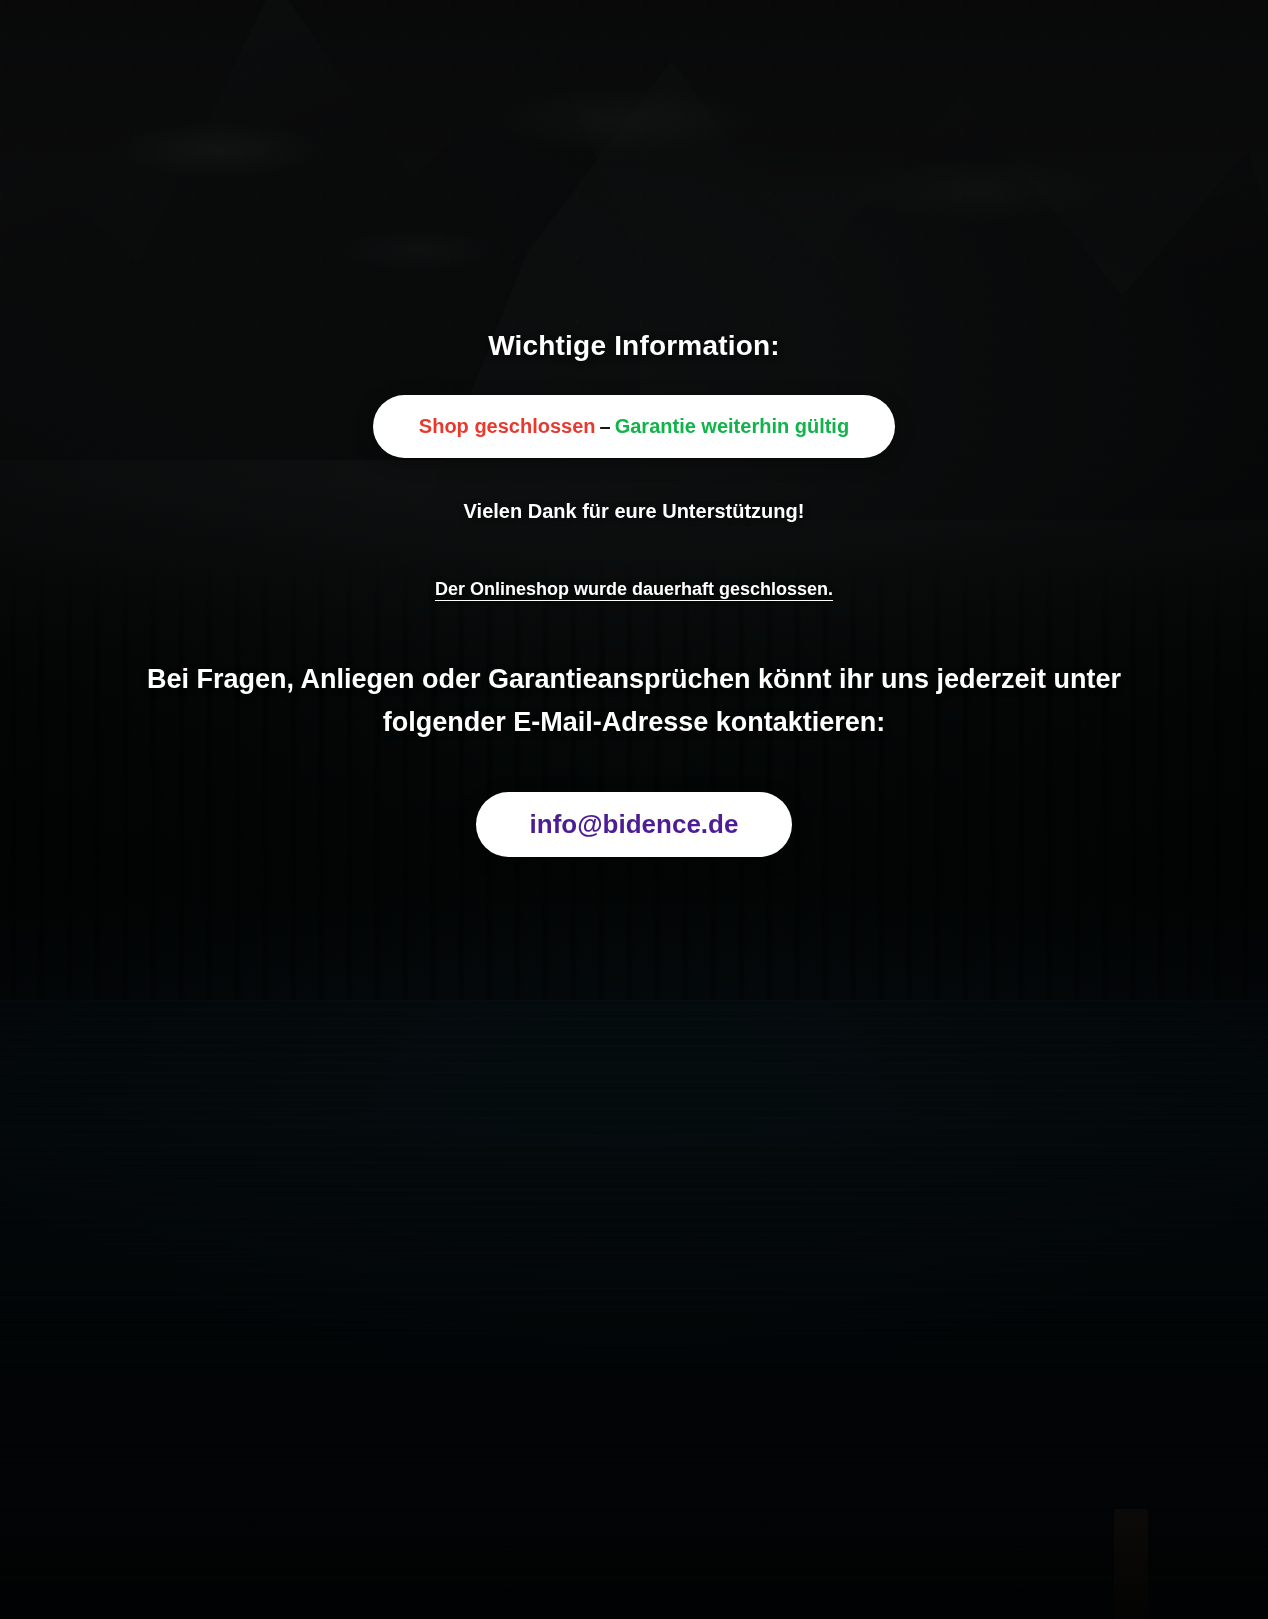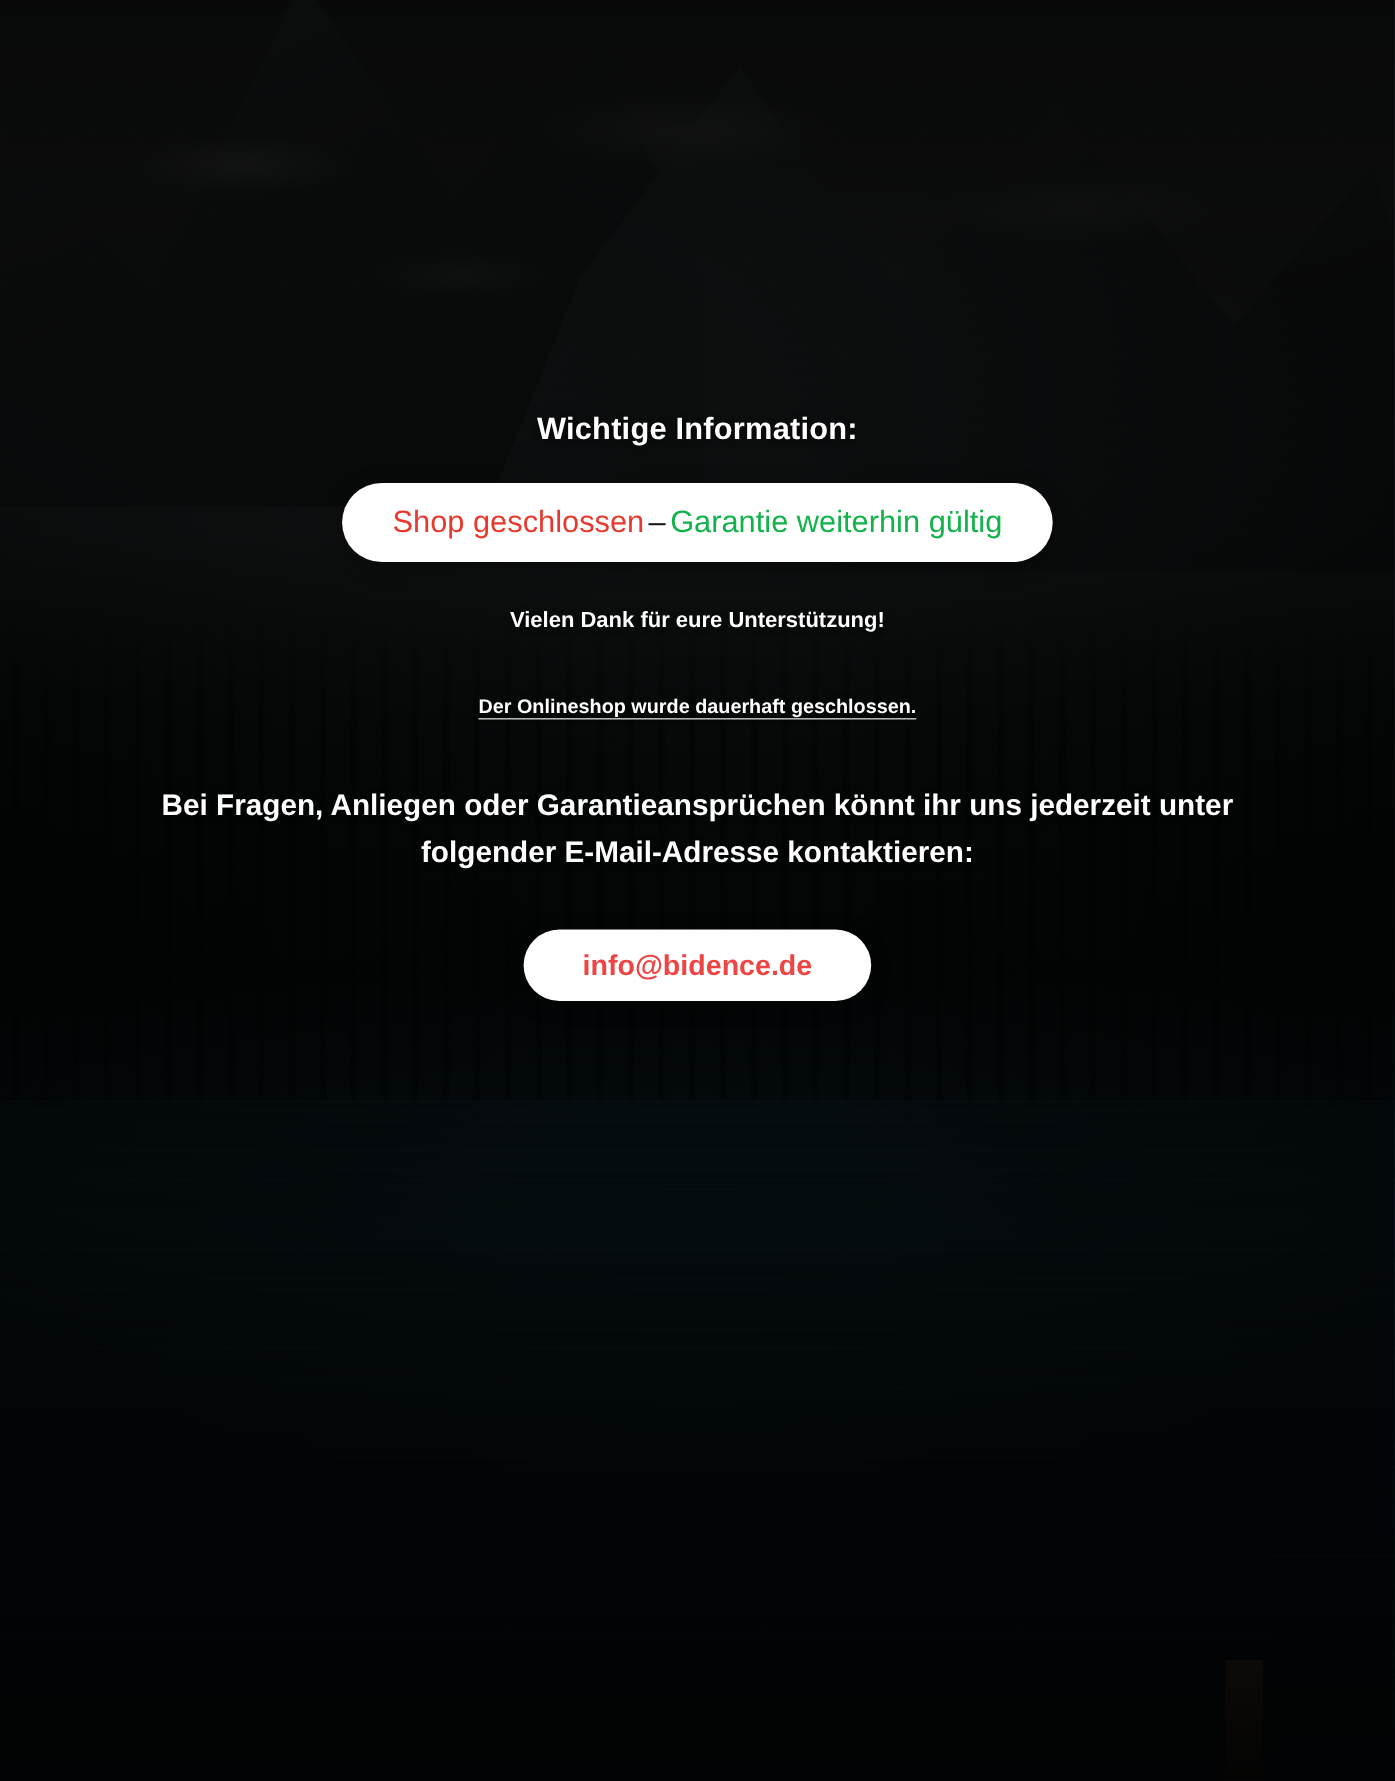--- a/index.html
+++ b/index.html
@@ -140,38 +140,37 @@
 
   
   .content {
     position: absolute;
     inset: 0;
     display: flex;
     flex-direction: column;
     align-items: center;
     text-align: center;
     color: #ffffff;
-    margin-top: 44px;
   }
 
   .headline {
     margin-top: 330px;
     font-size: 28px;
     font-weight: bold;
     letter-spacing: 0.2px;
     text-shadow: 0 2px 6px rgba(0,0,0,0.6);
   }
 
   .pill {
     margin-top: 33px;
     background: #ffffff;
     border-radius: 48px;
     padding: 20px 46px;
-    font-size: 28px;
-    font-weight: normal;
+    font-size: 20px;
+    font-weight: bold;
     box-shadow: 0 4px 18px rgba(0,0,0,0.35);
     white-space: nowrap;
   }
   .pill .closed { color: #e8392e; }
   .pill .dash { color: #15161a; padding: 0 4px; }
   .pill .valid { color: #11b34a; }
 
   .thanks {
     margin-top: 42px;
     font-size: 20px;
@@ -198,21 +197,21 @@
   }
 
   .paragraph.second {
     margin-top: 58px;
     width: 1090px;
   }
 
   .email-pill {
     margin-top: 48px;
     background: #ffffff;
-    color: #ef4444;
+    color: #4c1d95;
     border-radius: 44px;
     padding: 17px 54px;
     font-size: 26px;
     font-weight: bold;
     box-shadow: 0 4px 18px rgba(0,0,0,0.35);
     text-decoration: none;
     display: inline-block;
   }
 
   .trust {

